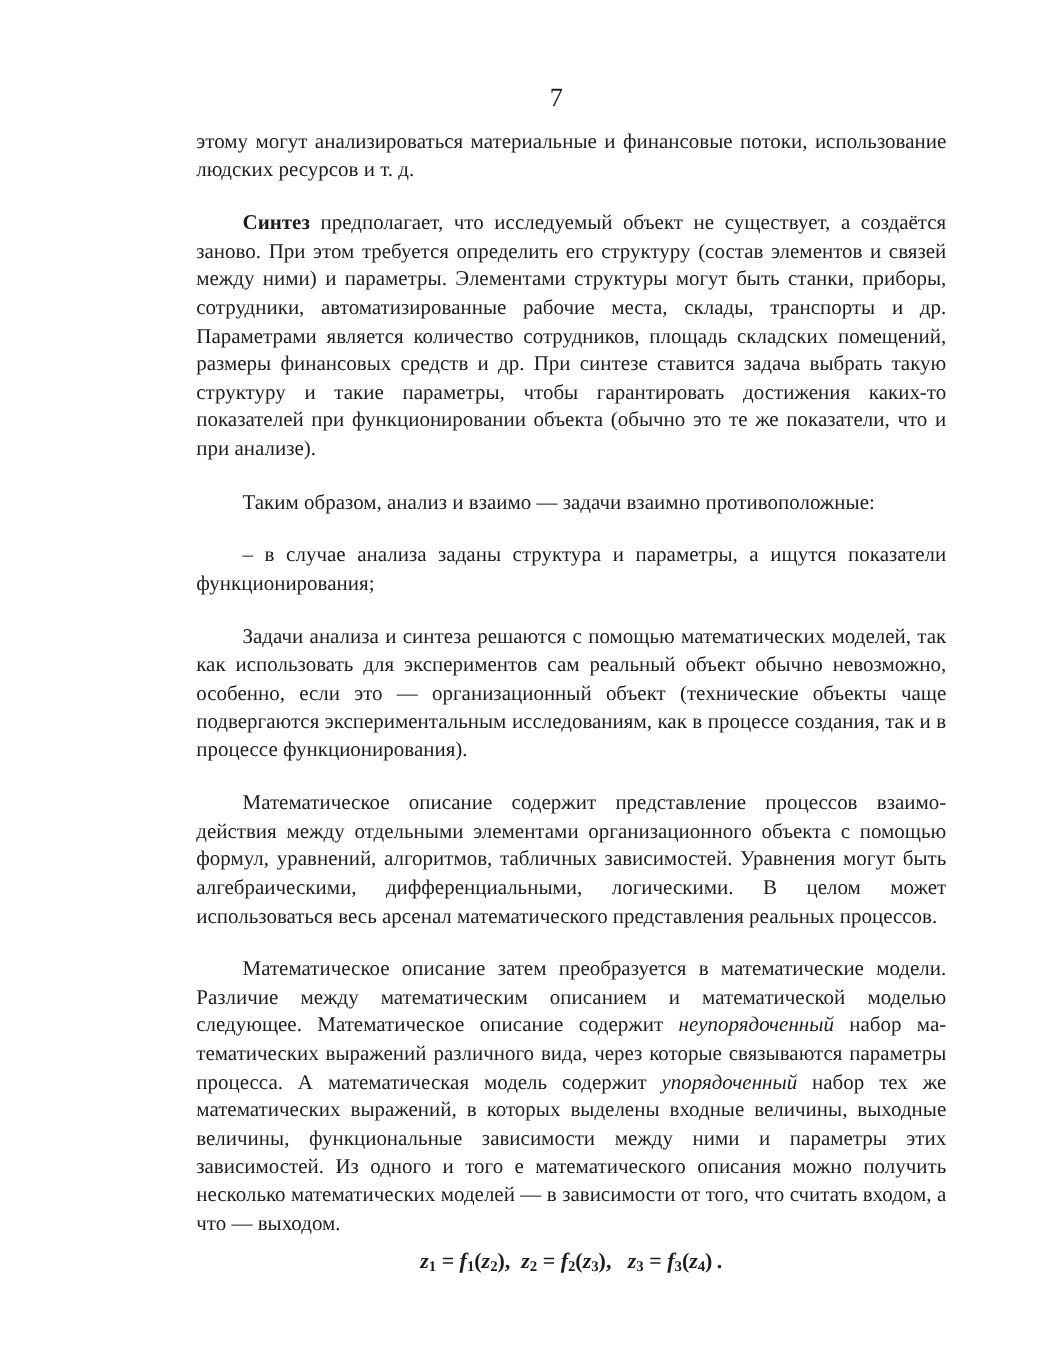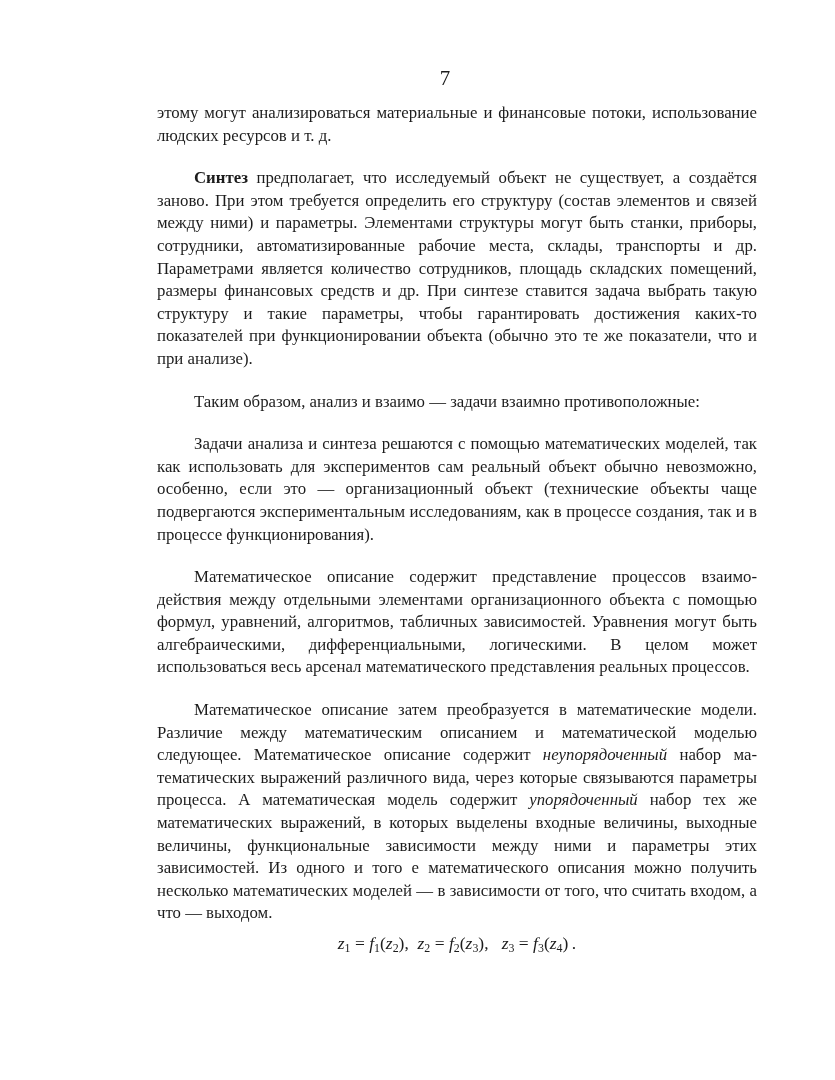--- a/index.html
+++ b/index.html
@@ -50,37 +50,39 @@
     text-indent: 37px;
     margin-top: 20px;
   }
   .formula-line {
     margin: 0;
     padding: 6px 0 7px 0;
     text-align: center;
     font-size: 17.5px;
     line-height: 24px;
     white-space: nowrap;
+    font-weight: bold;
   }
   .formula-line .var {
     font-style: italic;
   }
   .formula-line .sub {
     font-size: 68%;
     vertical-align: -0.25em;
     font-style: normal;
   }
 </style>
 </head>
 <body>
 
 <div class="page">
   <div class="page-number">7</div>
   <div class="text-block">
       <p class="para"><span>этому могут анализироваться материальные и финансовые потоки, использо­вание людских ресурсов и т. д.</span></p>
       <p class="para indent"><span style="font-weight: bold;">Синтез</span><span> предполагает, что исследуемый объект не существует, а создаёт­ся заново. При этом требуется определить его структуру (состав элементов и связей между ними) и параметры. Элементами структуры могут быть станки, приборы, сотрудники, автоматизированные рабочие места, склады, транспор­ты и др. Параметрами является количество сотрудников, площадь складских помещений, размеры финансовых средств и др. При синтезе ставится задача выбрать такую структуру и такие параметры, чтобы гарантировать достиже­ния каких-то показателей при функционировании объекта (обычно это те же показатели, что и при анализе).</span></p>
       <p class="para indent"><span>Таким образом, анализ и взаимо — задачи взаимно противоположные:</span></p>
+      <p class="para indent"><span>– в случае анализа заданы структура и параметры, а ищутся показатели функционирования;</span></p>
       <p class="para indent"><span>Задачи анализа и синтеза решаются с помощью математических моде­лей, так как использовать для экспериментов сам реальный объект обычно невозможно, особенно, если это — организационный объект (технические объекты чаще подвергаются экспериментальным исследованиям, как в про­цессе создания, так и в процессе функционирования).</span></p>
       <p class="para indent"><span>Математическое описание содержит представление процессов взаимо­действия между отдельными элементами организационного объекта с помо­щью формул, уравнений, алгоритмов, табличных зависимостей. Уравнения могут быть алгебраическими, дифференциальными, логическими. В целом может использоваться весь арсенал математического представления реаль­ных процессов.</span></p>
       <p class="para indent"><span>Математическое описание затем преобразуется в математические моде­ли. Различие между математическим описанием и математической моделью следующее. Математическое описание содержит </span><span style="font-style: italic;">неупорядоченный</span><span> набор ма­тематических выражений различного вида, через которые связываются пара­метры процесса. А математическая модель содержит </span><span style="font-style: italic;">упорядоченный</span><span> набор тех же математических выражений, в которых выделены входные величины, выходные величины, функциональные зависимости между ними и параметры этих зависимостей. Из одного и того е математического описания можно по­лучить несколько математических моделей — в зависимости от того, что считать входом, а что — выходом.</span></p>
       <div class="formula-line"><span class="var">z</span><span class="sub">1</span><span> = </span><span class="var">f</span><span class="sub">1</span><span>(</span><span class="var">z</span><span class="sub">2</span><span>),&nbsp; </span><span class="var">z</span><span class="sub">2</span><span> = </span><span class="var">f</span><span class="sub">2</span><span>(</span><span class="var">z</span><span class="sub">3</span><span>),&nbsp;&nbsp; </span><span class="var">z</span><span class="sub">3</span><span> = </span><span class="var">f</span><span class="sub">3</span><span>(</span><span class="var">z</span><span class="sub">4</span><span>) .</span></div>
     </div>
 </div>
 
 </body></html>

